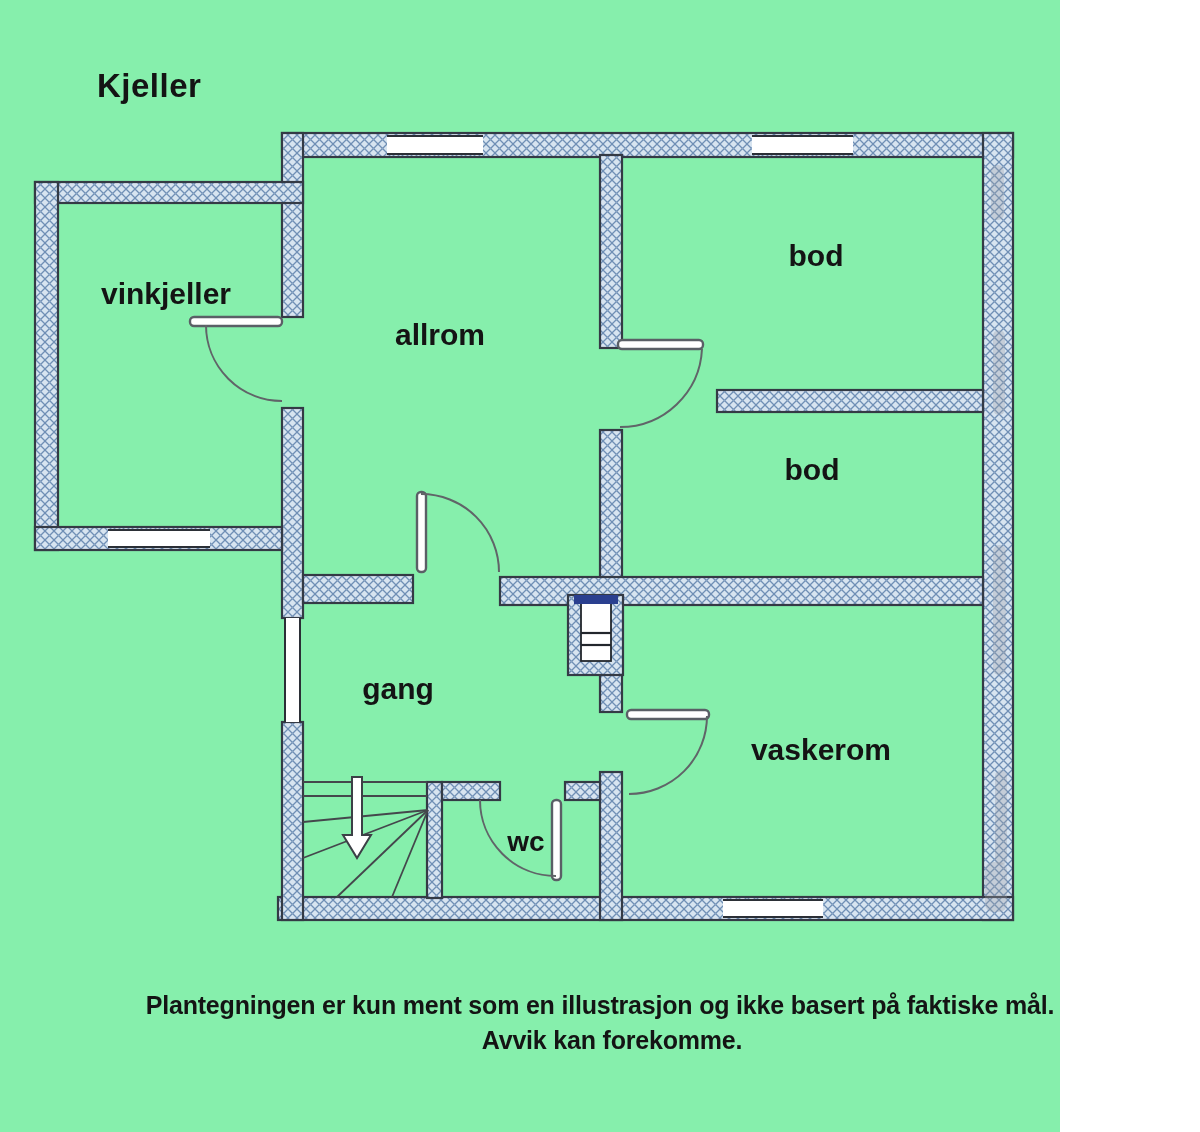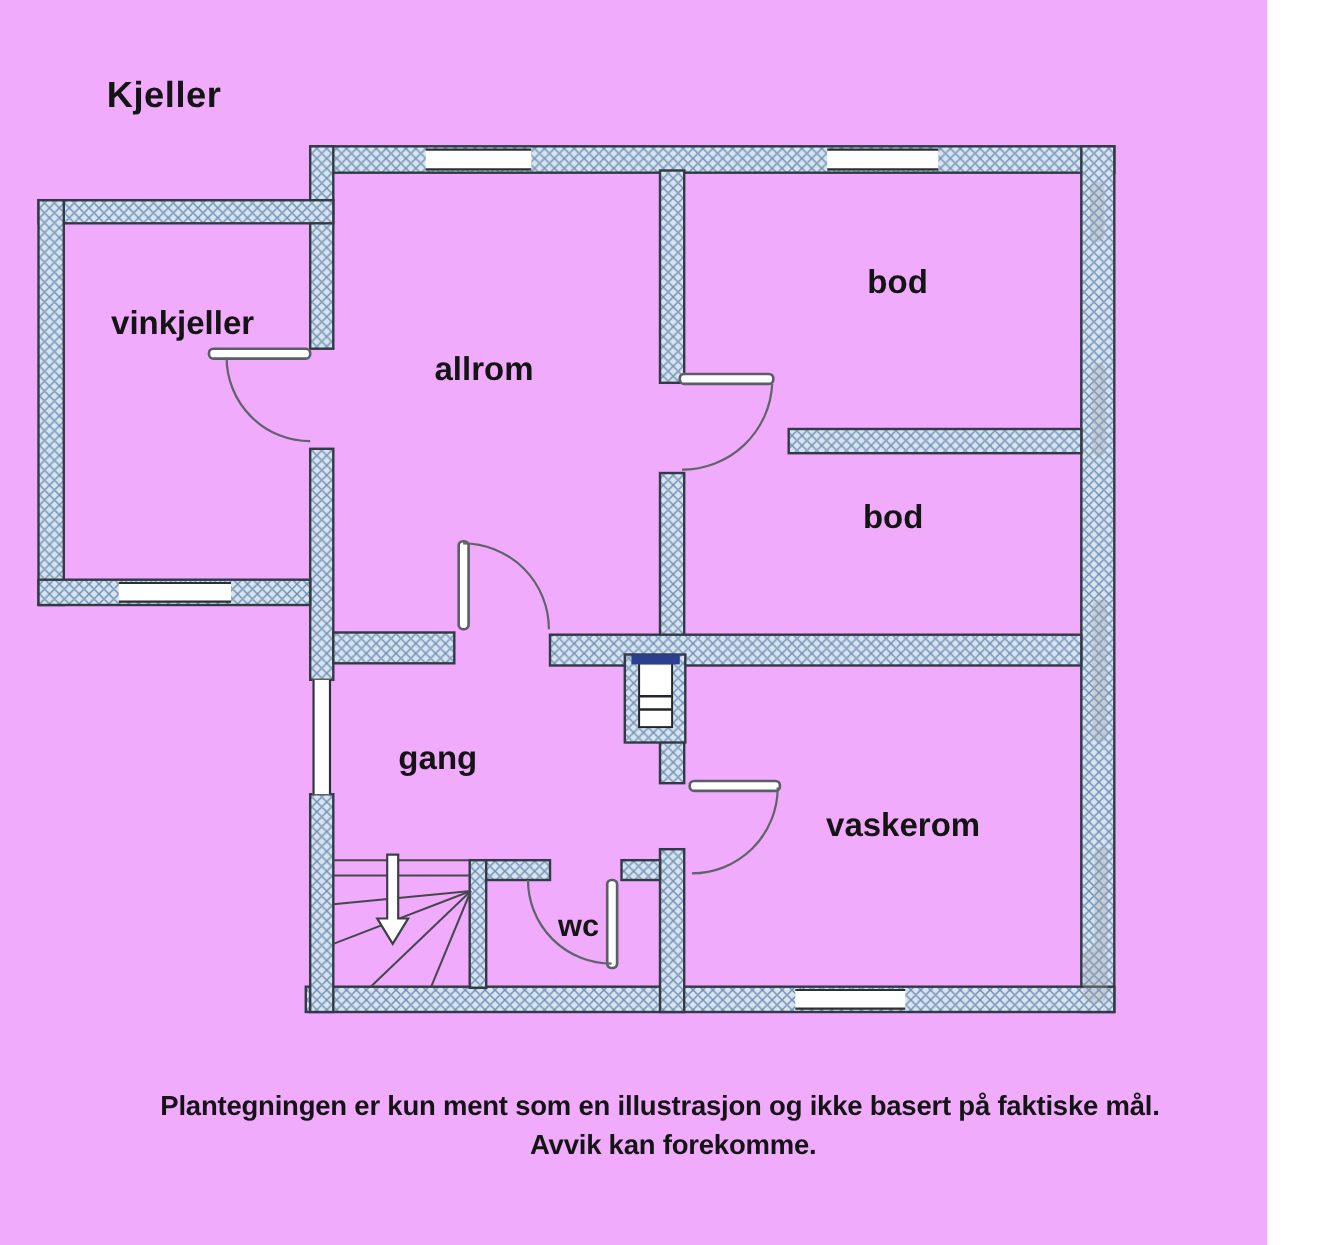--- a/index.html
+++ b/index.html
@@ -1,16 +1,16 @@
 <!DOCTYPE html>
 <html style="--background: #ffffff; --wall_fill: #d7e4f0; --hatch_line: #6f8fb5; --wall_border: #343a45; --chimney_band: #2a3f8f; --door_line: #606468; --text: #141414;"><head>
 <meta charset="utf-8">
 <style>
   html,body{margin:0;padding:0;background:#ffffff;}
-  .page{position:relative;width:1152px;height:1132px;background:#f0abfc;overflow:hidden;
+  .page{position:relative;width:1060px;height:1132px;background:#86efac;overflow:hidden;
         font-family:"Liberation Sans",sans-serif;}
   svg{position:absolute;left:0;top:0;}
   .wall{fill:url(#hatch);stroke:#343a45;stroke-width:2.2;}
   .winline{stroke:#2b2f36;stroke-width:2;}
   .leaf{fill:#ffffff;stroke:#5a5f66;stroke-width:2.4;}
   .arc{fill:none;stroke:#606468;stroke-width:2;}
   .stair{stroke:#44474c;stroke-width:1.8;}
   .lbl{font-family:"Liberation Sans",sans-serif;font-weight:bold;fill:#141414;}
   .title{font-size:33px;letter-spacing:0.5px;}
   .room{font-size:30px;}

